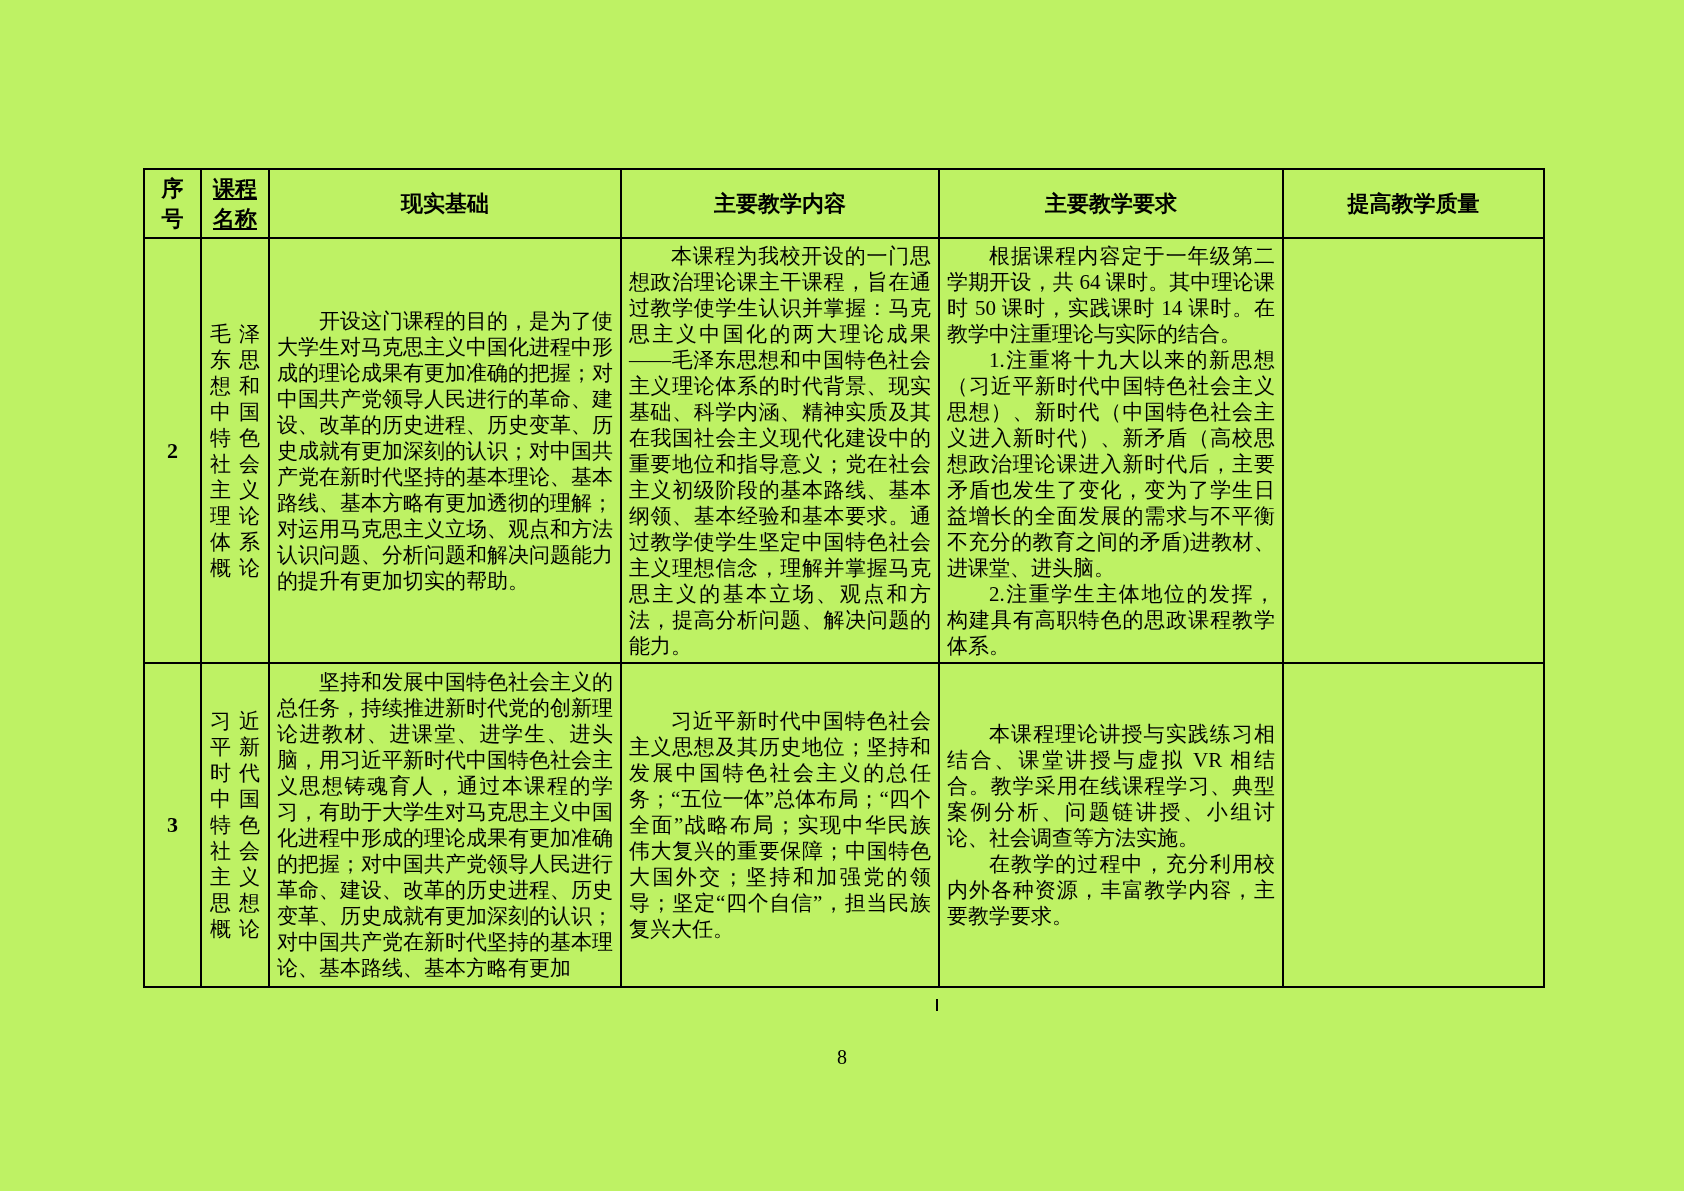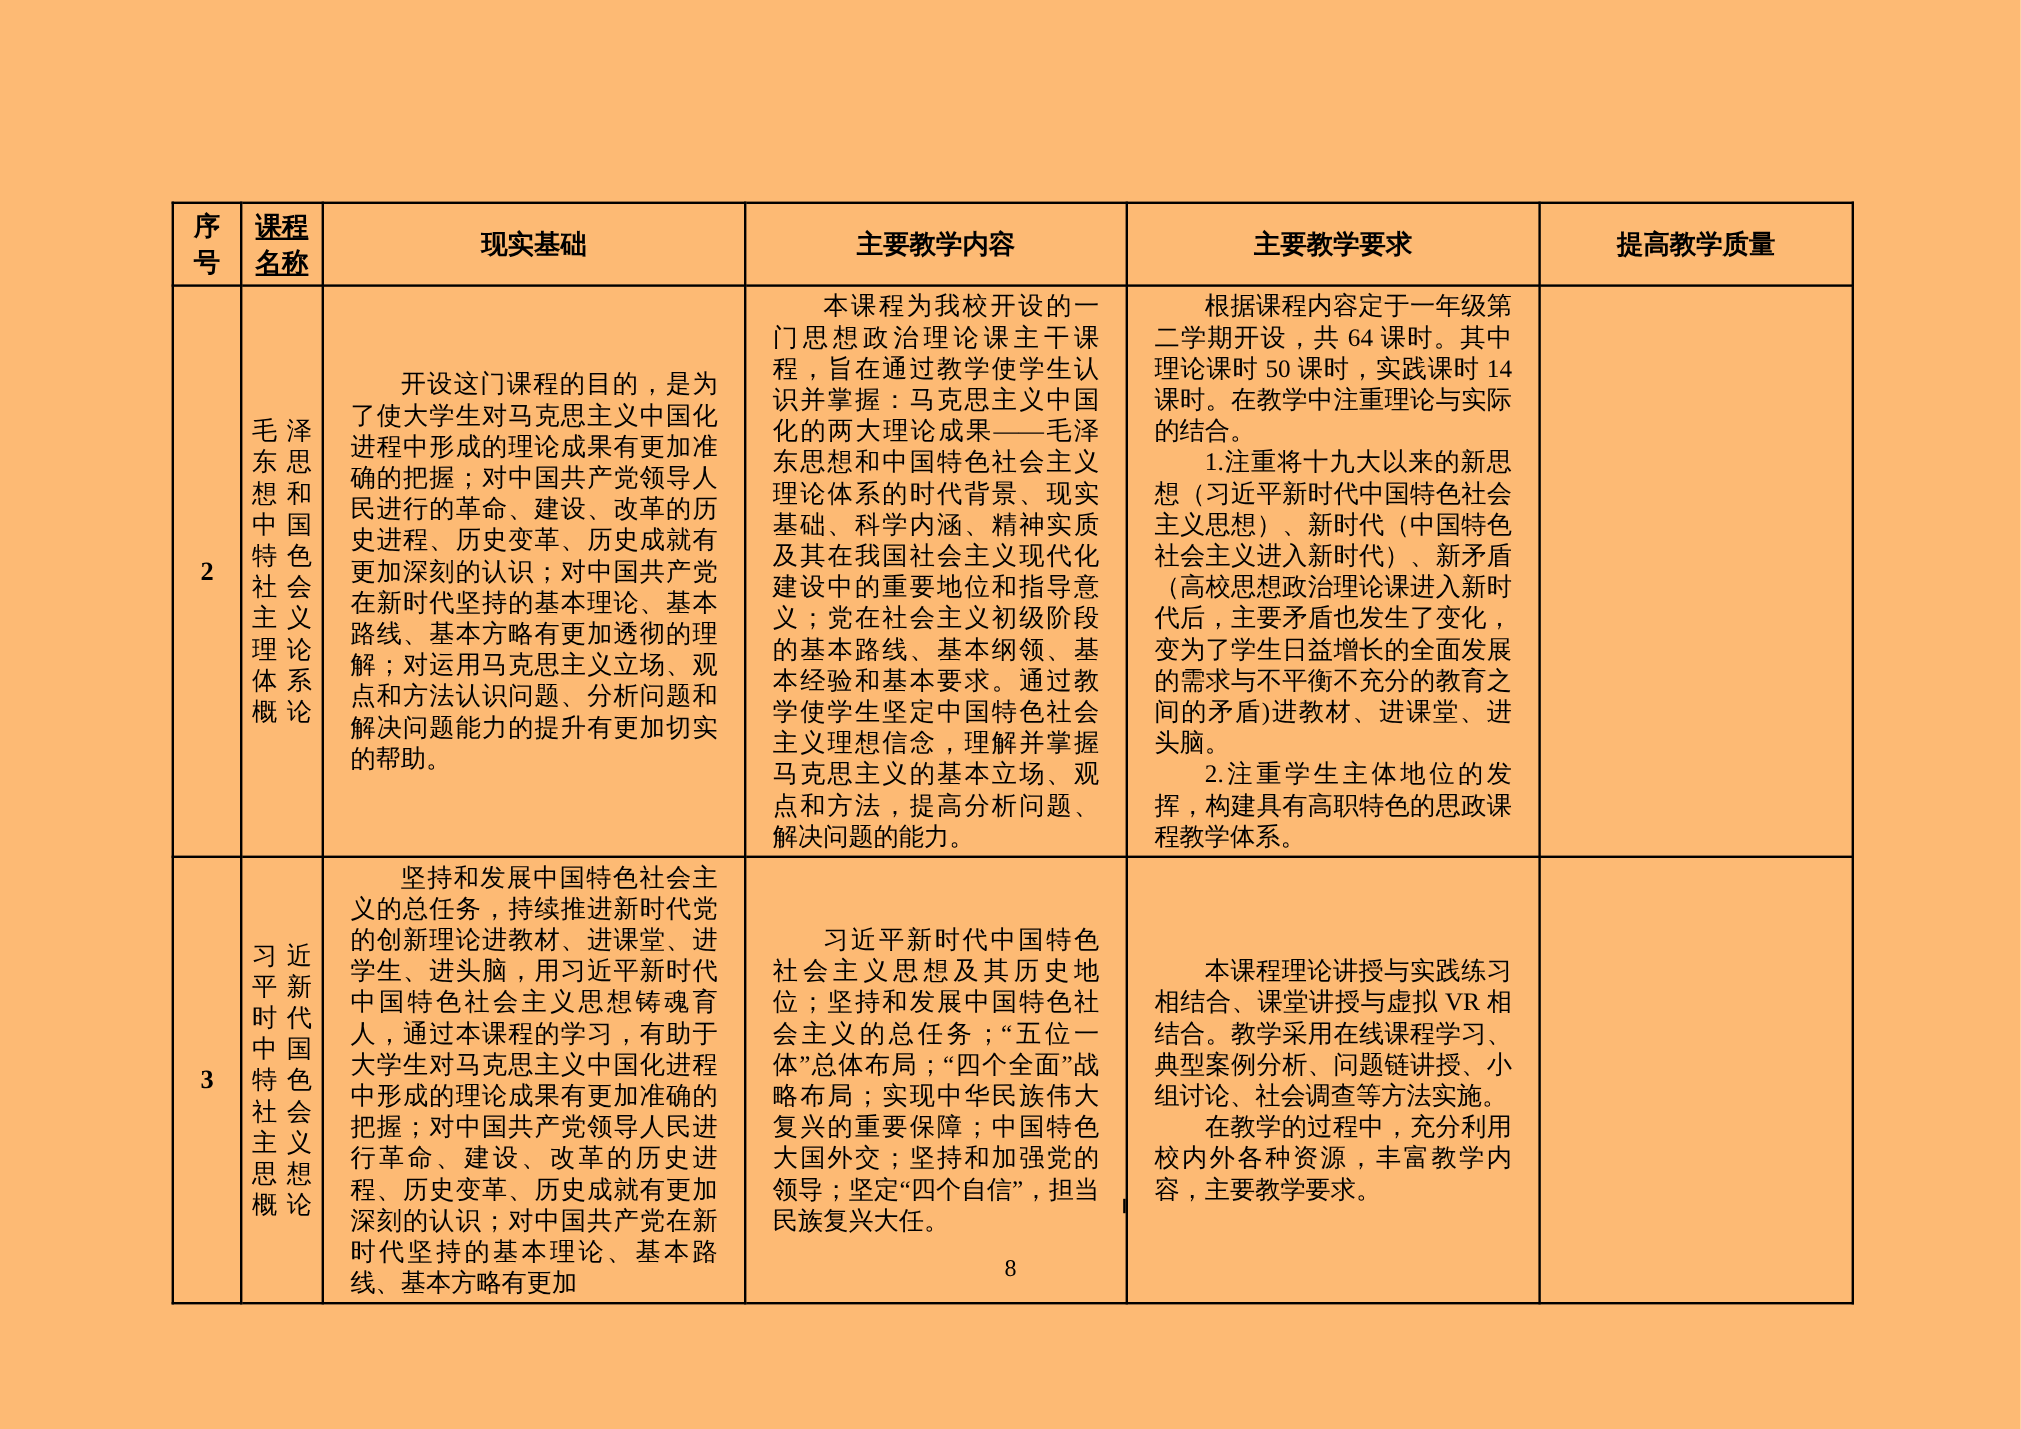--- a/index.html
+++ b/index.html
@@ -1,20 +1,20 @@
 <!DOCTYPE html>
 <html><head>
 <meta charset="utf-8">
 <style>
   html,body{margin:0;padding:0;background:#ffffff;}
   .page{
     position:relative;
     width:1684px;
     height:1191px;
-    background:#fdba74;
+    background:#bef264;
     color:#000;
     font-family:"Liberation Serif","DejaVu Serif",serif;
     overflow:hidden;
   }
   table.course-table{
     position:absolute;
     left:143px;
     top:168px;
     width:1400px;
     border-collapse:collapse;
@@ -41,21 +41,21 @@
     text-align:center;
     line-height:1.35;
   }
   .hwrap{margin:0 auto;}
   .hw-index{max-width:26px;}
   .hw-name{max-width:52px;text-decoration:underline;}
 
   td{
     font-size:21px;
     line-height:26px;
-    padding:3px 22px;
+    padding:3px 7px;
   }
   tr.body-row-0{height:425px;}
   tr.body-row-1{height:324px;}
 
   .td-index{
     text-align:center;
     font-weight:bold;
     font-size:22px;
   }
   .par{

